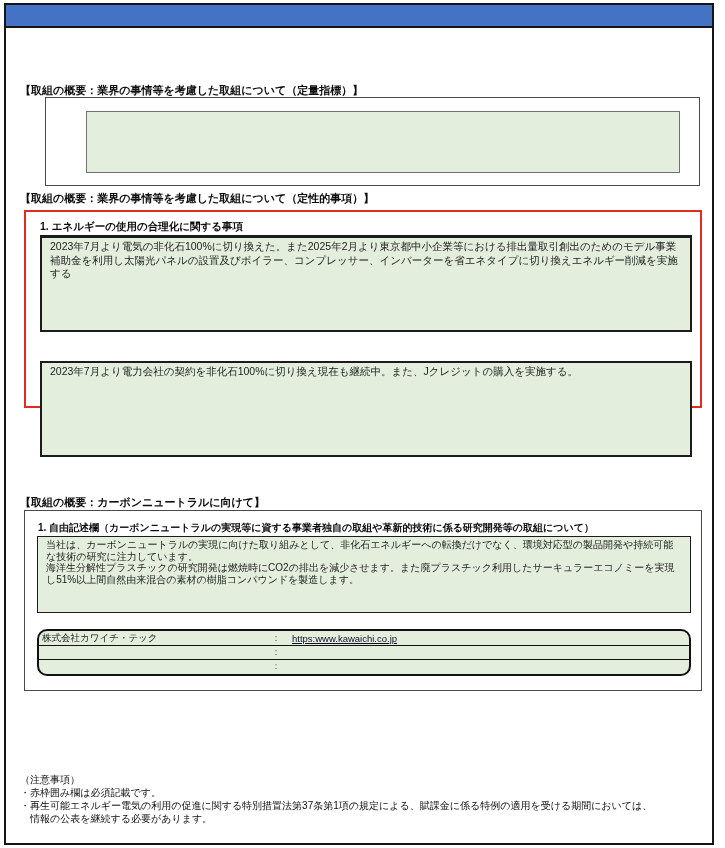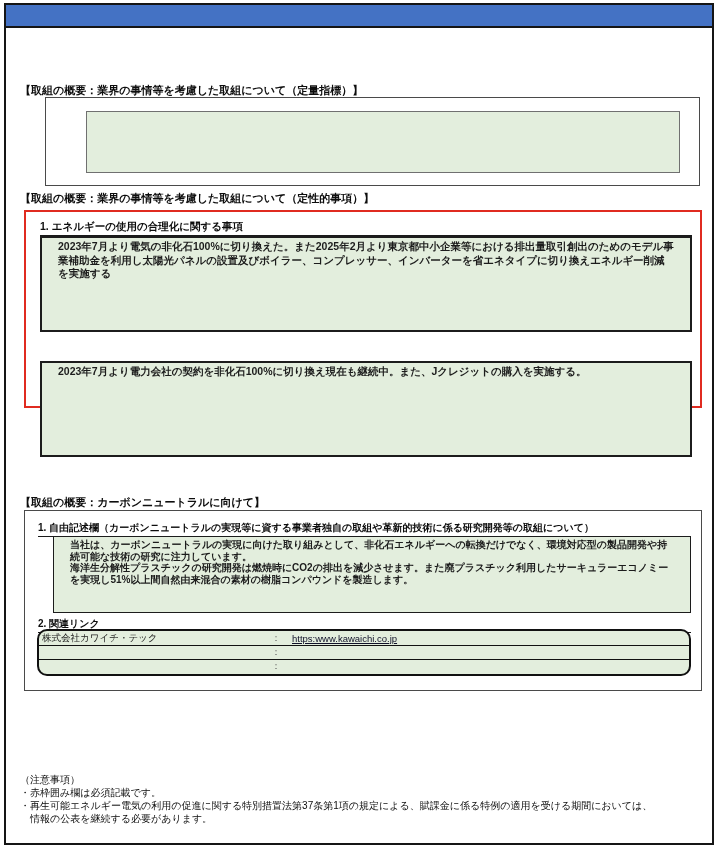--- a/index.html
+++ b/index.html
@@ -34,23 +34,23 @@
   .redbox{
     position:absolute;box-sizing:border-box;border:2px solid var(--required_red);background:#fff;
   }
   .field-label{
     position:absolute;font-size:10.5px;font-weight:bold;color:#0d0d0d;
     border-bottom:2px solid #1a1a1a;padding-bottom:1px;white-space:nowrap;overflow:hidden;
   }
   .field-label.thin{border-bottom-width:1px;font-size:10px;}
   .green-textbox{
     position:absolute;box-sizing:border-box;background:var(--box_green);
-    border:2px solid #1c1c1c;padding:2px 16px;font-size:10.5px;line-height:13.5px;color:#1c1c1c;font-weight:bold;
+    border:2px solid #1c1c1c;padding:2px 8px;font-size:10.5px;line-height:13.5px;color:#1c1c1c;
   }
-  .green-textbox.thin{border-width:1px;font-size:10px;line-height:11.5px;margin-left:16px;}
+  .green-textbox.thin{border-width:1px;font-size:10px;line-height:11.5px;}
   .prewrap{white-space:pre-line;}
   .linktable{
     position:absolute;box-sizing:border-box;border:2px solid #111;background:var(--box_green);
   }
   .linkrow{
     display:flex;align-items:center;height:14px;box-sizing:border-box;
     border-top:1px solid #111;font-size:9.5px;color:#1c1c1c;
   }
   .linkrow:first-child{border-top:none;}
   .cell-name{width:218px;padding-left:3px;white-space:nowrap;overflow:hidden;}
@@ -90,21 +90,20 @@
 
   <div class="sec-header" style="left:14px;top:490px;">【取組の概要：カーボンニュートラルに向けて】</div>
 
   <div class="outerbox" style="left:18px;top:505px;width:678px;height:181px;">
 
     <div class="field-label thin" style="left:13px;top:10px;right:10px;">1. 自由記述欄（カーボンニュートラルの実現等に資する事業者独自の取組や革新的技術に係る研究開発等の取組について）</div>
 
     <div class="green-textbox thin prewrap" style="left:12px;top:25px;right:10px;height:77px;">当社は、カーボンニュートラルの実現に向けた取り組みとして、非化石エネルギーへの転換だけでなく、環境対応型の製品開発や持続可能な技術の研究に注力しています。
 海洋生分解性プラスチックの研究開発は燃焼時にCO2の排出を減少させます。また廃プラスチック利用したサーキュラーエコノミーを実現し51%以上間自然由来混合の素材の樹脂コンパウンドを製造します。</div>
 
-    <div class="field-label thin" style="left:13px;top:106px;right:10px;">2. 関連リンク</div>
 
     <div class="linktable" style="left:12px;top:118px;right:10px;height:47px;border-radius:10px;">
 
       <div class="linkrow">
         <div class="cell-name">株式会社カワイチ・テック</div>
         <div class="cell-sep">：</div>
         <div class="cell-url">
           <span class="link">https:www.kawaichi.co.jp</span>
         </div>
       </div>

